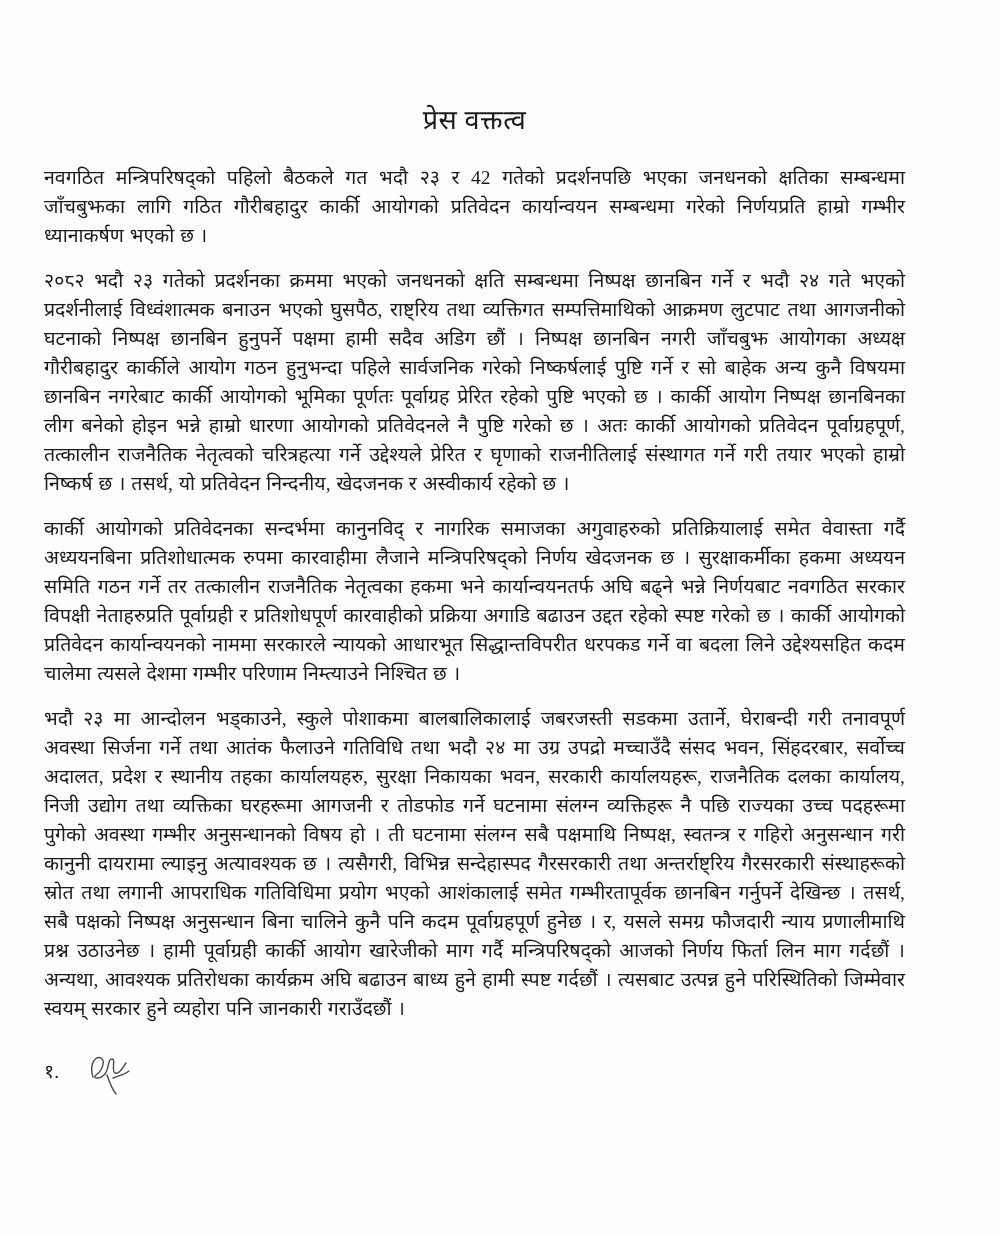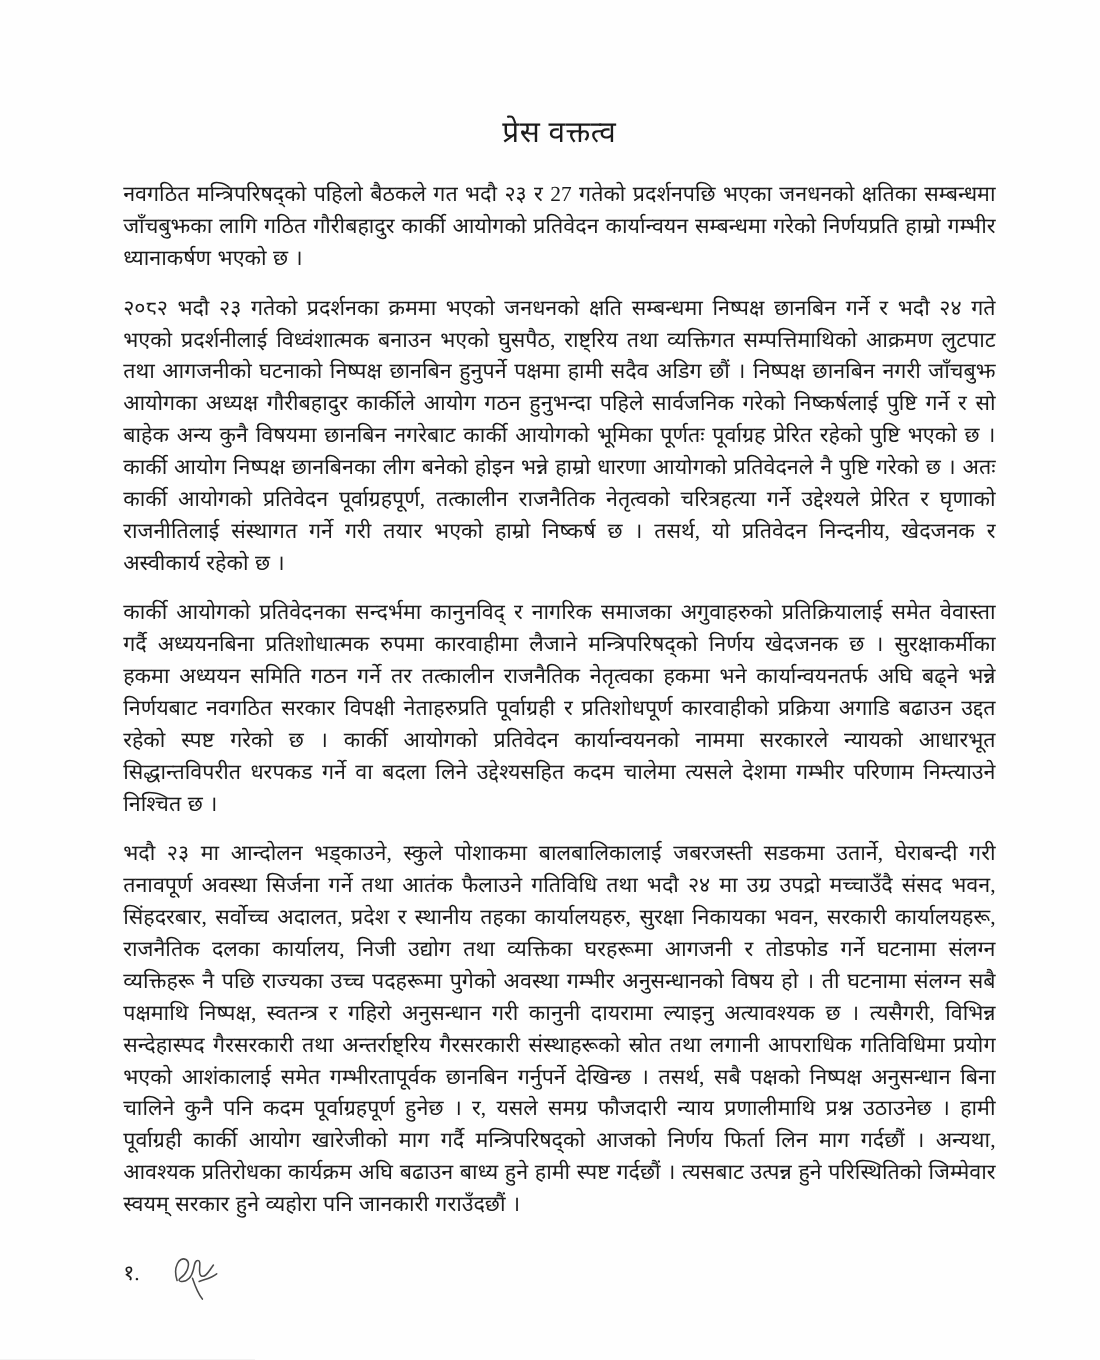--- a/index.html
+++ b/index.html
@@ -5,21 +5,21 @@
   html, body { margin: 0; padding: 0; background: #e8e8e8; }
   .page {
     position: relative;
     width: 1000px;
     height: 1236px;
     margin: 0 auto;
     background: #fefefe;
     color: #1b1b1b;
     font-family: "Liberation Serif", serif;
     box-sizing: border-box;
-    padding: 100px 95px 0 112px;
+    padding: 100px 95px 0 44px;
     overflow: hidden;
   }
   .doc-title {
     text-align: center;
     font-size: 27px;
     font-weight: 500;
     letter-spacing: 0.5px;
     margin: 0 0 26px 0;
   }
   .date-line {
@@ -59,21 +59,21 @@
   }
 </style>
 </head>
 <body>
 
 <div class="page">
 
   <h1 class="doc-title">प्रेस वक्तत्व</h1>
 
 
-  <p class="body-para">नवगठित मन्त्रिपरिषद्को पहिलो बैठकले गत भदौ २३ र 27 गतेको प्रदर्शनपछि भएका जनधनको क्षतिका सम्बन्धमा जाँचबुझका लागि गठित गौरीबहादुर कार्की आयोगको प्रतिवेदन कार्यान्वयन सम्बन्धमा गरेको निर्णयप्रति हाम्रो गम्भीर ध्यानाकर्षण भएको छ ।</p>
+  <p class="body-para">नवगठित मन्त्रिपरिषद्को पहिलो बैठकले गत भदौ २३ र 42 गतेको प्रदर्शनपछि भएका जनधनको क्षतिका सम्बन्धमा जाँचबुझका लागि गठित गौरीबहादुर कार्की आयोगको प्रतिवेदन कार्यान्वयन सम्बन्धमा गरेको निर्णयप्रति हाम्रो गम्भीर ध्यानाकर्षण भएको छ ।</p>
 
   <p class="body-para">२०८२ भदौ २३ गतेको प्रदर्शनका क्रममा भएको जनधनको क्षति सम्बन्धमा निष्पक्ष छानबिन गर्ने र भदौ २४ गते भएको प्रदर्शनीलाई विध्वंशात्मक बनाउन भएको घुसपैठ, राष्ट्रिय तथा व्यक्तिगत सम्पत्तिमाथिको आक्रमण लुटपाट तथा आगजनीको घटनाको निष्पक्ष छानबिन हुनुपर्ने पक्षमा हामी सदैव अडिग छौं । निष्पक्ष छानबिन नगरी जाँचबुझ आयोगका अध्यक्ष गौरीबहादुर कार्कीले आयोग गठन हुनुभन्दा पहिले सार्वजनिक गरेको निष्कर्षलाई पुष्टि गर्ने र सो बाहेक अन्य कुनै विषयमा छानबिन नगरेबाट कार्की आयोगको भूमिका पूर्णतः पूर्वाग्रह प्रेरित रहेको पुष्टि भएको छ । कार्की आयोग निष्पक्ष छानबिनका लीग बनेको होइन भन्ने हाम्रो धारणा आयोगको प्रतिवेदनले नै पुष्टि गरेको छ । अतः कार्की आयोगको प्रतिवेदन पूर्वाग्रहपूर्ण, तत्कालीन राजनैतिक नेतृत्वको चरित्रहत्या गर्ने उद्देश्यले प्रेरित र घृणाको राजनीतिलाई संस्थागत गर्ने गरी तयार भएको हाम्रो निष्कर्ष छ । तसर्थ, यो प्रतिवेदन निन्दनीय, खेदजनक र अस्वीकार्य रहेको छ ।</p>
 
   <p class="body-para">कार्की आयोगको प्रतिवेदनका सन्दर्भमा कानुनविद् र नागरिक समाजका अगुवाहरुको प्रतिक्रियालाई समेत वेवास्ता गर्दै अध्ययनबिना प्रतिशोधात्मक रुपमा कारवाहीमा लैजाने मन्त्रिपरिषद्को निर्णय खेदजनक छ । सुरक्षाकर्मीका हकमा अध्ययन समिति गठन गर्ने तर तत्कालीन राजनैतिक नेतृत्वका हकमा भने कार्यान्वयनतर्फ अघि बढ्ने भन्ने निर्णयबाट नवगठित सरकार विपक्षी नेताहरुप्रति पूर्वाग्रही र प्रतिशोधपूर्ण कारवाहीको प्रक्रिया अगाडि बढाउन उद्दत रहेको स्पष्ट गरेको छ । कार्की आयोगको प्रतिवेदन कार्यान्वयनको नाममा सरकारले न्यायको आधारभूत सिद्धान्तविपरीत धरपकड गर्ने वा बदला लिने उद्देश्यसहित कदम चालेमा त्यसले देशमा गम्भीर परिणाम निम्त्याउने निश्चित छ ।</p>
 
   <p class="body-para">भदौ २३ मा आन्दोलन भड्काउने, स्कुले पोशाकमा बालबालिकालाई जबरजस्ती सडकमा उतार्ने, घेराबन्दी गरी तनावपूर्ण अवस्था सिर्जना गर्ने तथा आतंक फैलाउने गतिविधि तथा भदौ २४ मा उग्र उपद्रो मच्चाउँदै संसद भवन, सिंहदरबार, सर्वोच्च अदालत, प्रदेश र स्थानीय तहका कार्यालयहरु, सुरक्षा निकायका भवन, सरकारी कार्यालयहरू, राजनैतिक दलका कार्यालय, निजी उद्योग तथा व्यक्तिका घरहरूमा आगजनी र तोडफोड गर्ने घटनामा संलग्न व्यक्तिहरू नै पछि राज्यका उच्च पदहरूमा पुगेको अवस्था गम्भीर अनुसन्धानको विषय हो । ती घटनामा संलग्न सबै पक्षमाथि निष्पक्ष, स्वतन्त्र र गहिरो अनुसन्धान गरी कानुनी दायरामा ल्याइनु अत्यावश्यक छ । त्यसैगरी, विभिन्न सन्देहास्पद गैरसरकारी तथा अन्तर्राष्ट्रिय गैरसरकारी संस्थाहरूको स्रोत तथा लगानी आपराधिक गतिविधिमा प्रयोग भएको आशंकालाई समेत गम्भीरतापूर्वक छानबिन गर्नुपर्ने देखिन्छ । तसर्थ, सबै पक्षको निष्पक्ष अनुसन्धान बिना चालिने कुनै पनि कदम पूर्वाग्रहपूर्ण हुनेछ । र, यसले समग्र फौजदारी न्याय प्रणालीमाथि प्रश्न उठाउनेछ । हामी पूर्वाग्रही कार्की आयोग खारेजीको माग गर्दै मन्त्रिपरिषद्को आजको निर्णय फिर्ता लिन माग गर्दछौं । अन्यथा, आवश्यक प्रतिरोधका कार्यक्रम अघि बढाउन बाध्य हुने हामी स्पष्ट गर्दछौं । त्यसबाट उत्पन्न हुने परिस्थितिको जिम्मेवार स्वयम् सरकार हुने व्यहोरा पनि जानकारी गराउँदछौं ।</p>
 
   <div class="sig-list">
 
     <div class="sig-item">

